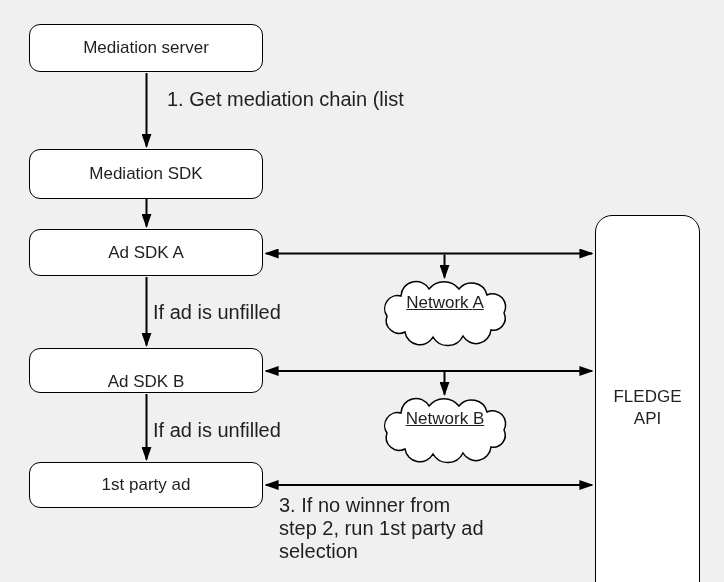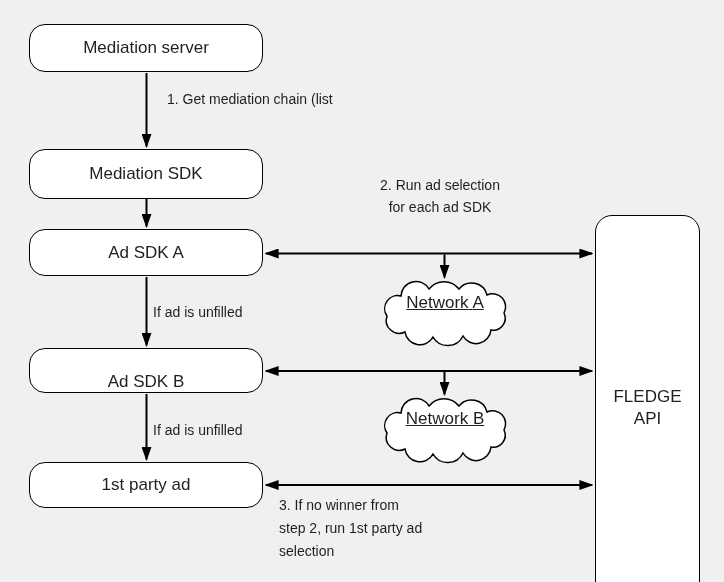--- a/index.html
+++ b/index.html
@@ -17,41 +17,41 @@
   .connector-layer {
     position: absolute;
     left: 0; top: 0;
     width: 724px; height: 582px;
   }
 
   .node {
     position: absolute;
     background: #ffffff;
     border: 1.5px solid #000000;
-    border-radius: 16px;
+    border-radius: 11px;
     display: flex;
     align-items: center;
     justify-content: center;
     text-align: center;
     font-size: 17px;
     color: #1f1f1f;
     box-sizing: border-box;
   }
 
   .node-mediation-server { left: 29px;  top: 24px;  width: 234px; height: 48px; }
   .node-mediation-sdk    { left: 29px;  top: 149px; width: 234px; height: 50px; }
   .node-ad-sdk-a         { left: 29px;  top: 229px; width: 234px; height: 47px; }
   .node-ad-sdk-b         { left: 29px;  top: 348px; width: 234px; height: 45px; align-items: flex-end; }
   .node-first-party-ad   { left: 29px;  top: 462px; width: 234px; height: 46px; }
   .node-fledge-api       { left: 595px; top: 215px; width: 105px; height: 386px;
                            border-radius: 17px; flex-direction: column; line-height: 22px; }
 
   .annotation {
     position: absolute;
-    font-size: 14px;
+    font-size: 20px;
     line-height: 22px;
     color: #1f1f1f;
     white-space: nowrap;
   }
   .annotation span { display: block; }
 
   .ann-step1 { left: 167px; top: 88px; }
   .ann-step2 { left: 440px; top: 174px; transform: translateX(-50%); text-align: center; }
   .ann-unfilled-a { left: 153px; top: 302px; line-height: 20px; }
   .ann-unfilled-b { left: 153px; top: 420px; line-height: 20px; }
@@ -132,24 +132,20 @@
   </div>
   <div class="cloud-label cloud-label-b">
     <span>Network</span>
     <span>B</span>
   </div>
 
   <div class="annotation ann-step1">
     <span>1. Get mediation chain (list</span>
   </div>
 
-  <div class="annotation ann-step2">
-    <span>2. Run ad selection</span>
-    <span>for each ad SDK</span>
-  </div>
 
   <div class="annotation ann-unfilled-a">
     <span>If ad is unfilled</span>
   </div>
 
   <div class="annotation ann-unfilled-b">
     <span>If ad is unfilled</span>
   </div>
 
   <div class="annotation ann-step3">

